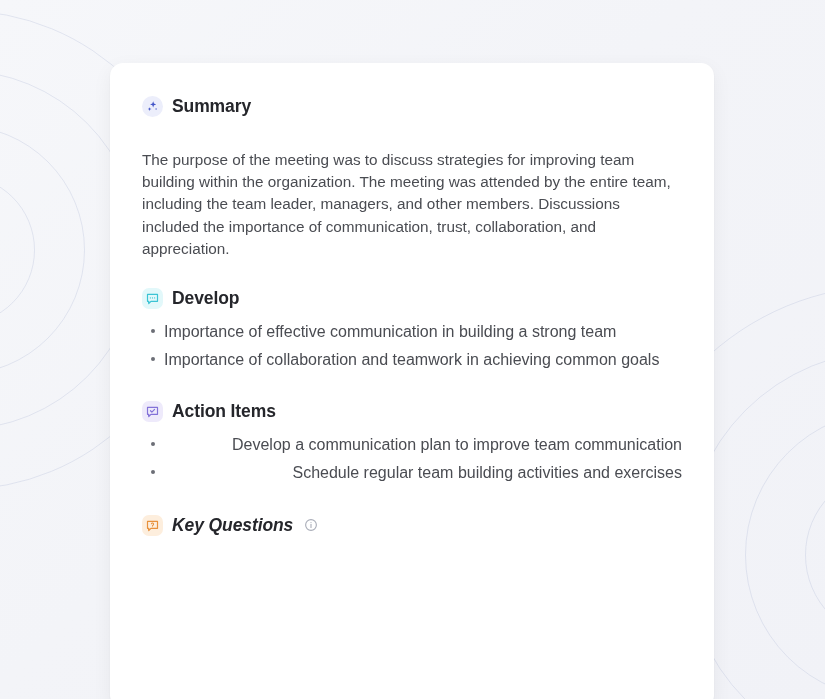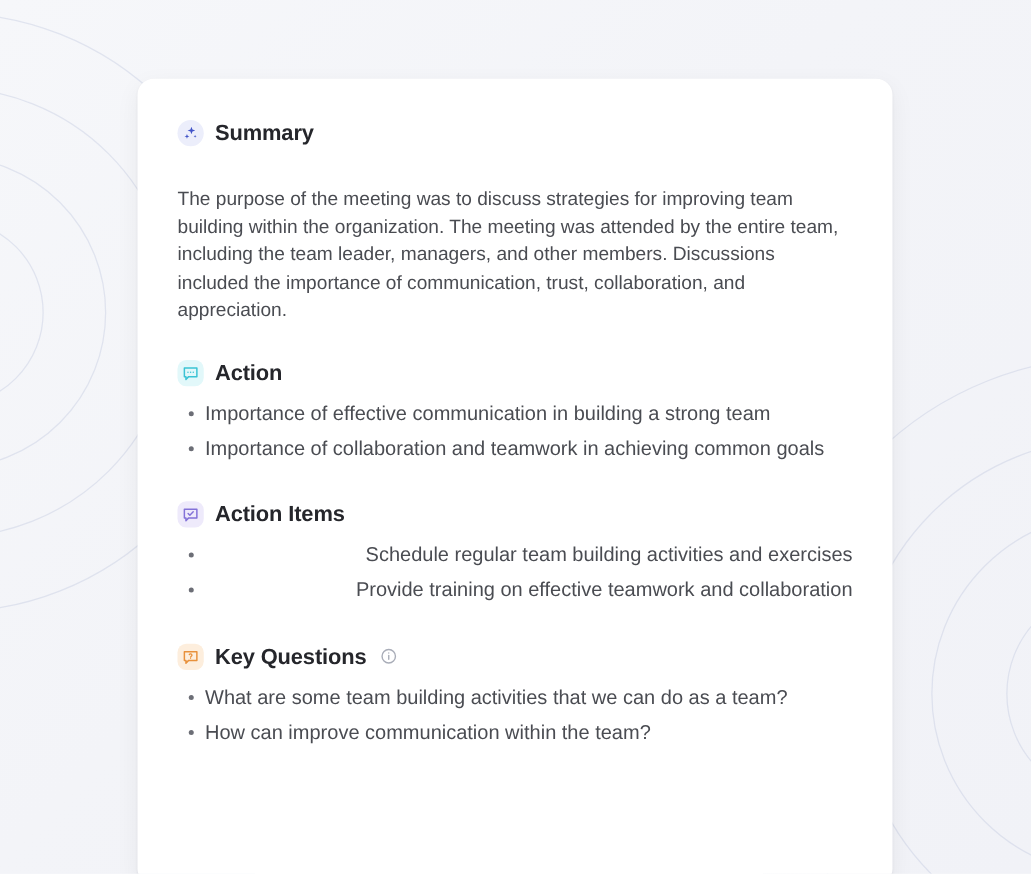--- a/index.html
+++ b/index.html
@@ -162,61 +162,57 @@
   <div class="section" style="margin-top:28px;">
     <div class="section-head">
       <span class="sec-icon" id="icon-topics" style="background: rgb(226, 248, 250);">
         <svg width="15" height="15" viewBox="0 0 24 24" fill="none" stroke="#3bc3d4" stroke-width="1.9" stroke-linecap="round" stroke-linejoin="round" aria-hidden="true">
           <path d="M4 5.5h16v11H9.5L6 20v-3.5H4z"></path>
           <circle cx="8.6" cy="11" r="0.95" fill="#3bc3d4" stroke="none"></circle>
           <circle cx="12" cy="11" r="0.95" fill="#3bc3d4" stroke="none"></circle>
           <circle cx="15.4" cy="11" r="0.95" fill="#3bc3d4" stroke="none"></circle>
         </svg>
       </span>
-      <span class="section-title">Action</span>
+      <span class="section-title">Develop</span>
     </div>
     <ul class="bullets">
       <li>Importance of effective communication in building a strong team</li>
       <li>Importance of collaboration and teamwork in achieving common goals</li>
     </ul>
   </div>
 
   <div class="section" style="margin-top:30px;text-align:right;">
     <div class="section-head">
       <span class="sec-icon" id="icon-action" style="background: rgb(238, 234, 251);">
         <svg width="15" height="15" viewBox="0 0 24 24" fill="none" stroke="#8372d8" stroke-width="1.9" stroke-linecap="round" stroke-linejoin="round" aria-hidden="true">
           <path d="M4 5.5h16v11H9.5L6 20v-3.5H4z"></path>
           <path d="M8.8 10.8l2.2 2.2 4.3-4.3"></path>
         </svg>
       </span>
       <span class="section-title">Action Items</span>
     </div>
     <ul class="bullets">
+      <li>Develop a communication plan to improve team communication</li>
       <li>Schedule regular team building activities and exercises</li>
-      <li>Provide training on effective teamwork and collaboration</li>
     </ul>
   </div>
 
-  <div class="section" style="margin-top:30px;">
+  <div class="section" style="margin-top:30px;font-style:italic;">
     <div class="section-head">
       <span class="sec-icon" id="icon-keyq" style="background: rgb(253, 238, 221);">
         <svg width="15" height="15" viewBox="0 0 24 24" fill="none" stroke="#e8913c" stroke-width="1.9" stroke-linecap="round" stroke-linejoin="round" aria-hidden="true">
           <path d="M4 5.5h16v11H9.5L6 20v-3.5H4z"></path>
           <path d="M10.3 9.1a1.8 1.8 0 0 1 3.4.8c0 1.2-1.7 1.5-1.7 2.5" stroke-width="1.7"></path>
           <circle cx="12" cy="14.1" r="0.75" fill="#e8913c" stroke="none"></circle>
         </svg>
       </span>
       <span class="section-title">Key Questions</span>
       <span class="info-icon">
         <svg width="14" height="14" viewBox="0 0 24 24" fill="none" stroke="#a9adb8" stroke-width="1.9" stroke-linecap="round" aria-hidden="true">
           <circle cx="12" cy="12" r="9.2"></circle>
           <path d="M12 11v5.2"></path>
           <circle cx="12" cy="7.6" r="0.95" fill="#a9adb8" stroke="none"></circle>
         </svg>
       </span>
     </div>
-    <ul class="bullets">
-      <li>What are some team building activities that we can do as a team?</li>
-      <li>How can improve communication within the team?</li>
-    </ul>
   </div>
 
 </div>
 
 </body></html>

